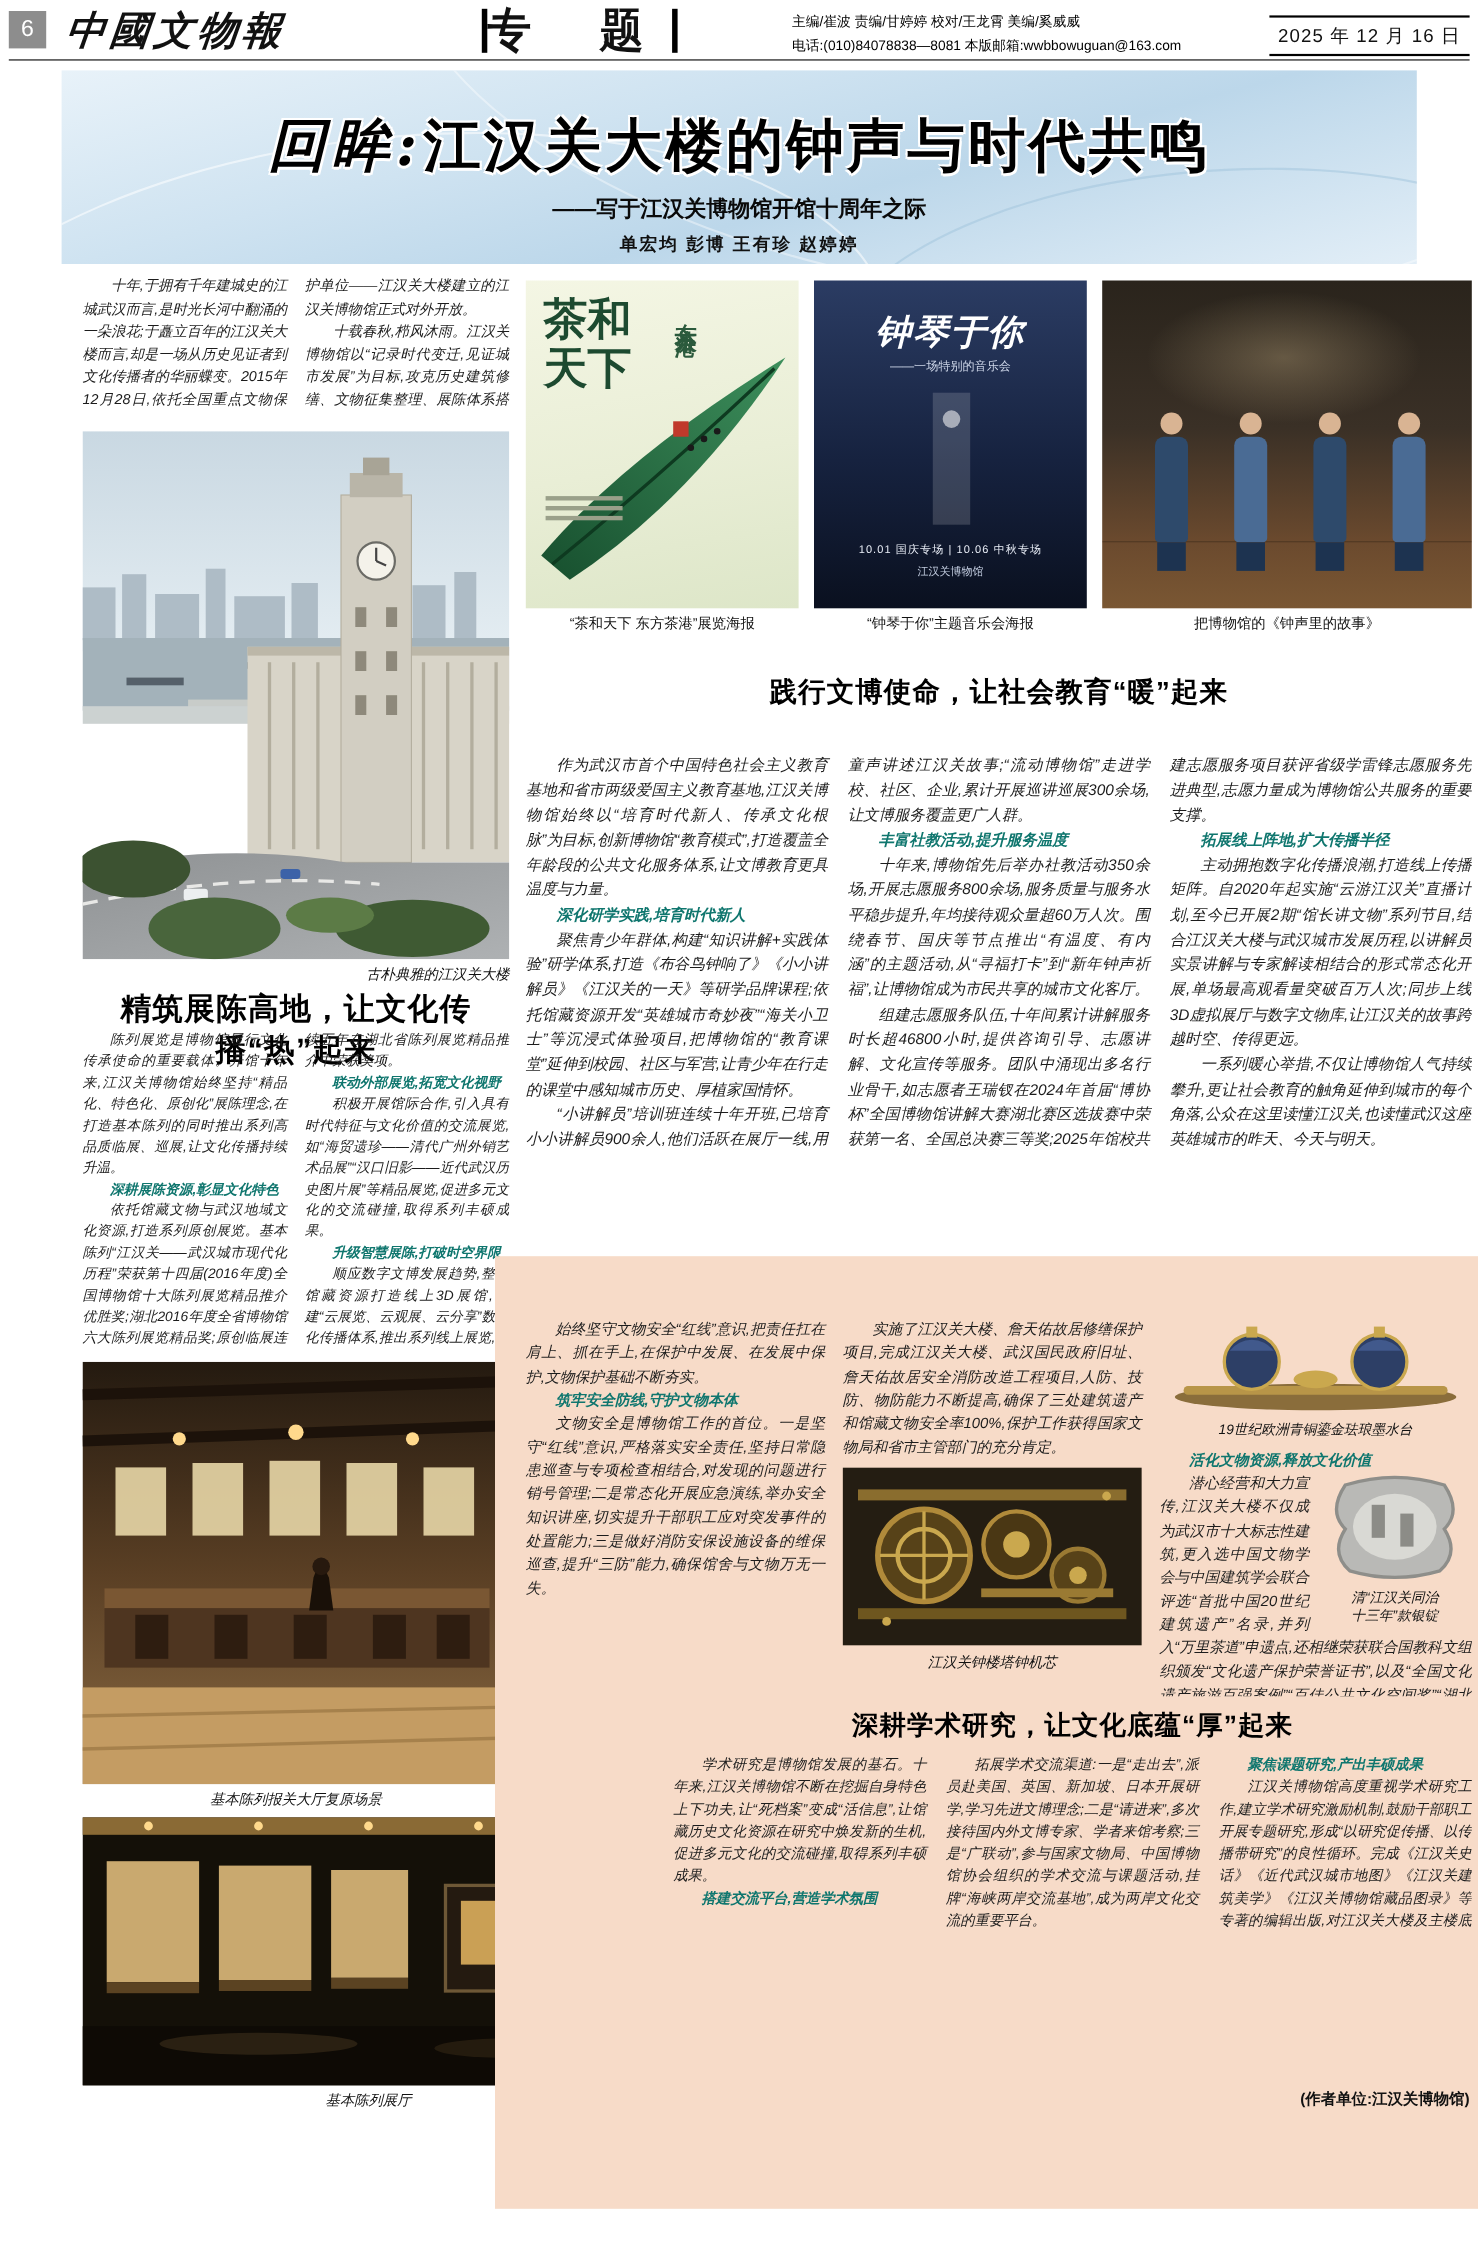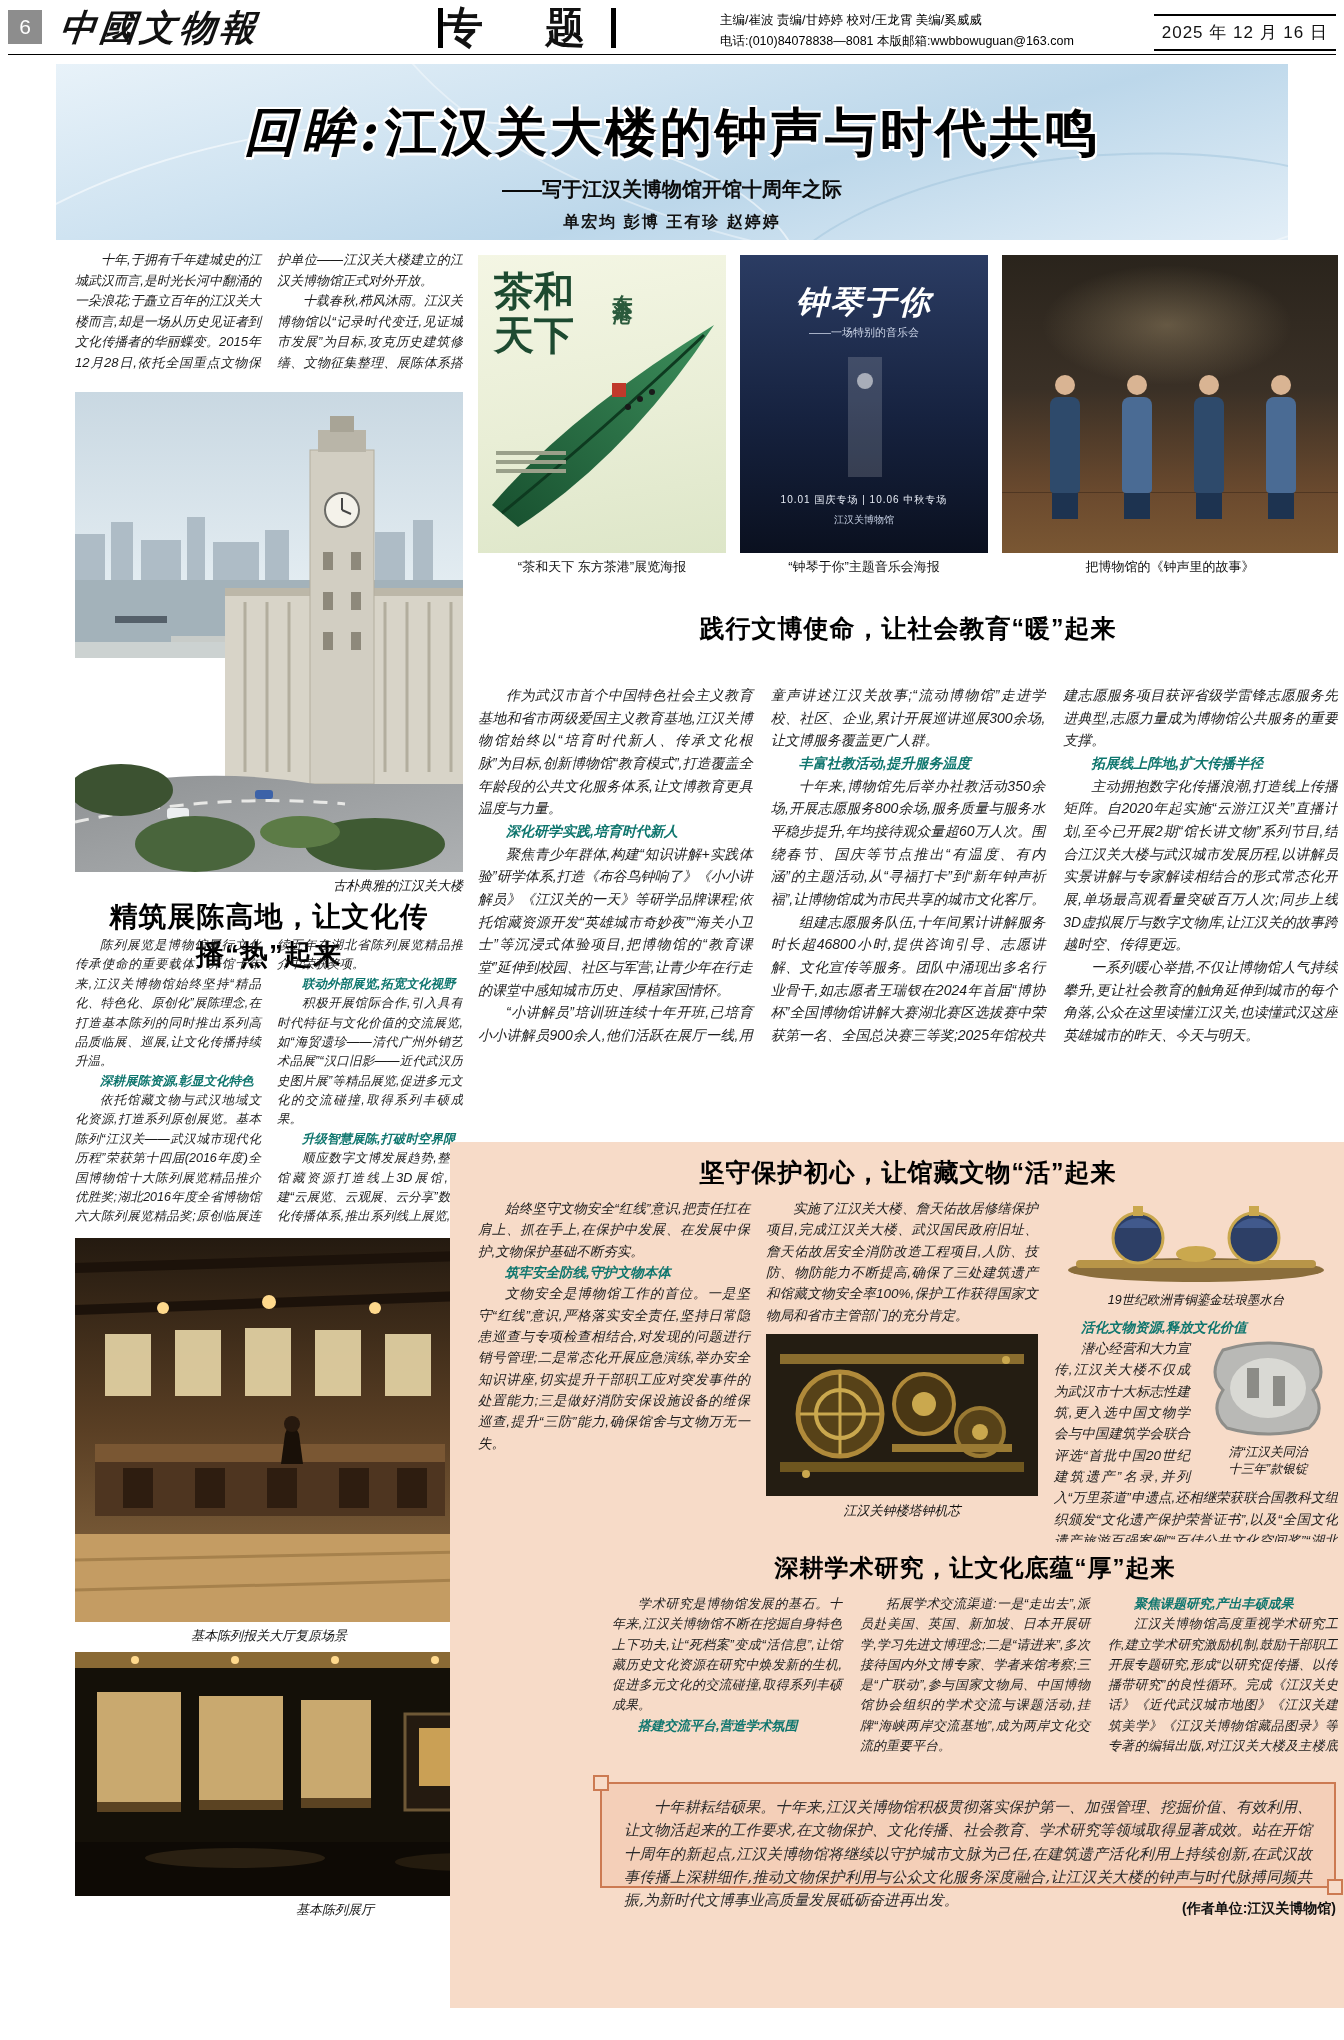--- a/index.html
+++ b/index.html
@@ -365,21 +365,20 @@
     <p class="sub">丰富社教活动,提升服务温度</p>
     <p>十年来,博物馆先后举办社教活动350余场,开展志愿服务800余场,服务质量与服务水平稳步提升,年均接待观众量超60万人次。围绕春节、国庆等节点推出“有温度、有内涵”的主题活动,从“寻福打卡”到“新年钟声祈福”,让博物馆成为市民共享的城市文化客厅。</p>
     <p>组建志愿服务队伍,十年间累计讲解服务时长超46800小时,提供咨询引导、志愿讲解、文化宣传等服务。团队中涌现出多名行业骨干,如志愿者王瑞钗在2024年首届“博协杯”全国博物馆讲解大赛湖北赛区选拔赛中荣获第一名、全国总决赛三等奖;2025年馆校共建志愿服务项目获评省级学雷锋志愿服务先进典型,志愿力量成为博物馆公共服务的重要支撑。</p>
     <p class="sub">拓展线上阵地,扩大传播半径</p>
     <p>主动拥抱数字化传播浪潮,打造线上传播矩阵。自2020年起实施“云游江汉关”直播计划,至今已开展2期“馆长讲文物”系列节目,结合江汉关大楼与武汉城市发展历程,以讲解员实景讲解与专家解读相结合的形式常态化开展,单场最高观看量突破百万人次;同步上线3D虚拟展厅与数字文物库,让江汉关的故事跨越时空、传得更远。</p>
     <p>一系列暖心举措,不仅让博物馆人气持续攀升,更让社会教育的触角延伸到城市的每个角落,公众在这里读懂江汉关,也读懂武汉这座英雄城市的昨天、今天与明天。</p>
   </div>
 
   <div class="pink-panel"></div>
 
-  <div class="h2" style="left:478px;top:1156px;width:860px;">坚守保护初心，让馆藏文物“活”起来</div>
 
   <div class="abs clip" style="left:478px;top:1198px;width:860px;height:344px;">
     <div class="s3col bodytext" style="width:272px;margin-right:16px;">
       <p>始终坚守文物安全“红线”意识,把责任扛在肩上、抓在手上,在保护中发展、在发展中保护,文物保护基础不断夯实。</p>
       <p class="sub">筑牢安全防线,守护文物本体</p>
       <p>文物安全是博物馆工作的首位。一是坚守“红线”意识,严格落实安全责任,坚持日常隐患巡查与专项检查相结合,对发现的问题进行销号管理;二是常态化开展应急演练,举办安全知识讲座,切实提升干部职工应对突发事件的处置能力;三是做好消防安保设施设备的维保巡查,提升“三防”能力,确保馆舍与文物万无一失。</p>
     </div>
     <div class="s3col bodytext" style="width:272px;margin-right:16px;">
       <p>实施了江汉关大楼、詹天佑故居修缮保护项目,完成江汉关大楼、武汉国民政府旧址、詹天佑故居安全消防改造工程项目,人防、技防、物防能力不断提高,确保了三处建筑遗产和馆藏文物安全率100%,保护工作获得国家文物局和省市主管部门的充分肯定。</p>
       <figure style="margin-top:8px;">
@@ -442,18 +441,15 @@
 
   <div class="h2" style="left:612px;top:1552px;width:726px;font-size:24px;">深耕学术研究，让文化底蕴“厚”起来</div>
   <div class="abs bodytext cols3 clip" style="left:612px;top:1594px;width:726px;height:178px;font-size:13px;line-height:1.56;">
     <p>学术研究是博物馆发展的基石。十年来,江汉关博物馆不断在挖掘自身特色上下功夫,让“死档案”变成“活信息”,让馆藏历史文化资源在研究中焕发新的生机,促进多元文化的交流碰撞,取得系列丰硕成果。</p>
     <p class="sub">搭建交流平台,营造学术氛围</p>
     <p>拓展学术交流渠道:一是“走出去”,派员赴美国、英国、新加坡、日本开展研学,学习先进文博理念;二是“请进来”,多次接待国内外文博专家、学者来馆考察;三是“广联动”,参与国家文物局、中国博物馆协会组织的学术交流与课题活动,挂牌“海峡两岸交流基地”,成为两岸文化交流的重要平台。</p>
     <p class="sub">聚焦课题研究,产出丰硕成果</p>
     <p>江汉关博物馆高度重视学术研究工作,建立学术研究激励机制,鼓励干部职工开展专题研究,形成“以研究促传播、以传播带研究”的良性循环。完成《江汉关史话》《近代武汉城市地图》《江汉关建筑美学》《江汉关博物馆藏品图录》等专著的编辑出版,对江汉关大楼及主楼底层的历史沿革进行系统梳理,为武汉近现代历史研究、建筑遗产保护利用提供重要参考,彰显博物馆的学术担当。</p>
   </div>
 
-  <div class="summary-box">
-    <p class="summary-text">十年耕耘结硕果。十年来,江汉关博物馆积极贯彻落实保护第一、加强管理、挖掘价值、有效利用、让文物活起来的工作要求,在文物保护、文化传播、社会教育、学术研究等领域取得显著成效。站在开馆十周年的新起点,江汉关博物馆将继续以守护城市文脉为己任,在建筑遗产活化利用上持续创新,在武汉故事传播上深耕细作,推动文物保护利用与公众文化服务深度融合,让江汉关大楼的钟声与时代脉搏同频共振,为新时代文博事业高质量发展砥砺奋进再出发。</p>
-  </div>
   <div class="author-line">(作者单位:江汉关博物馆)</div>
 
 </div>
 
 </body></html>

